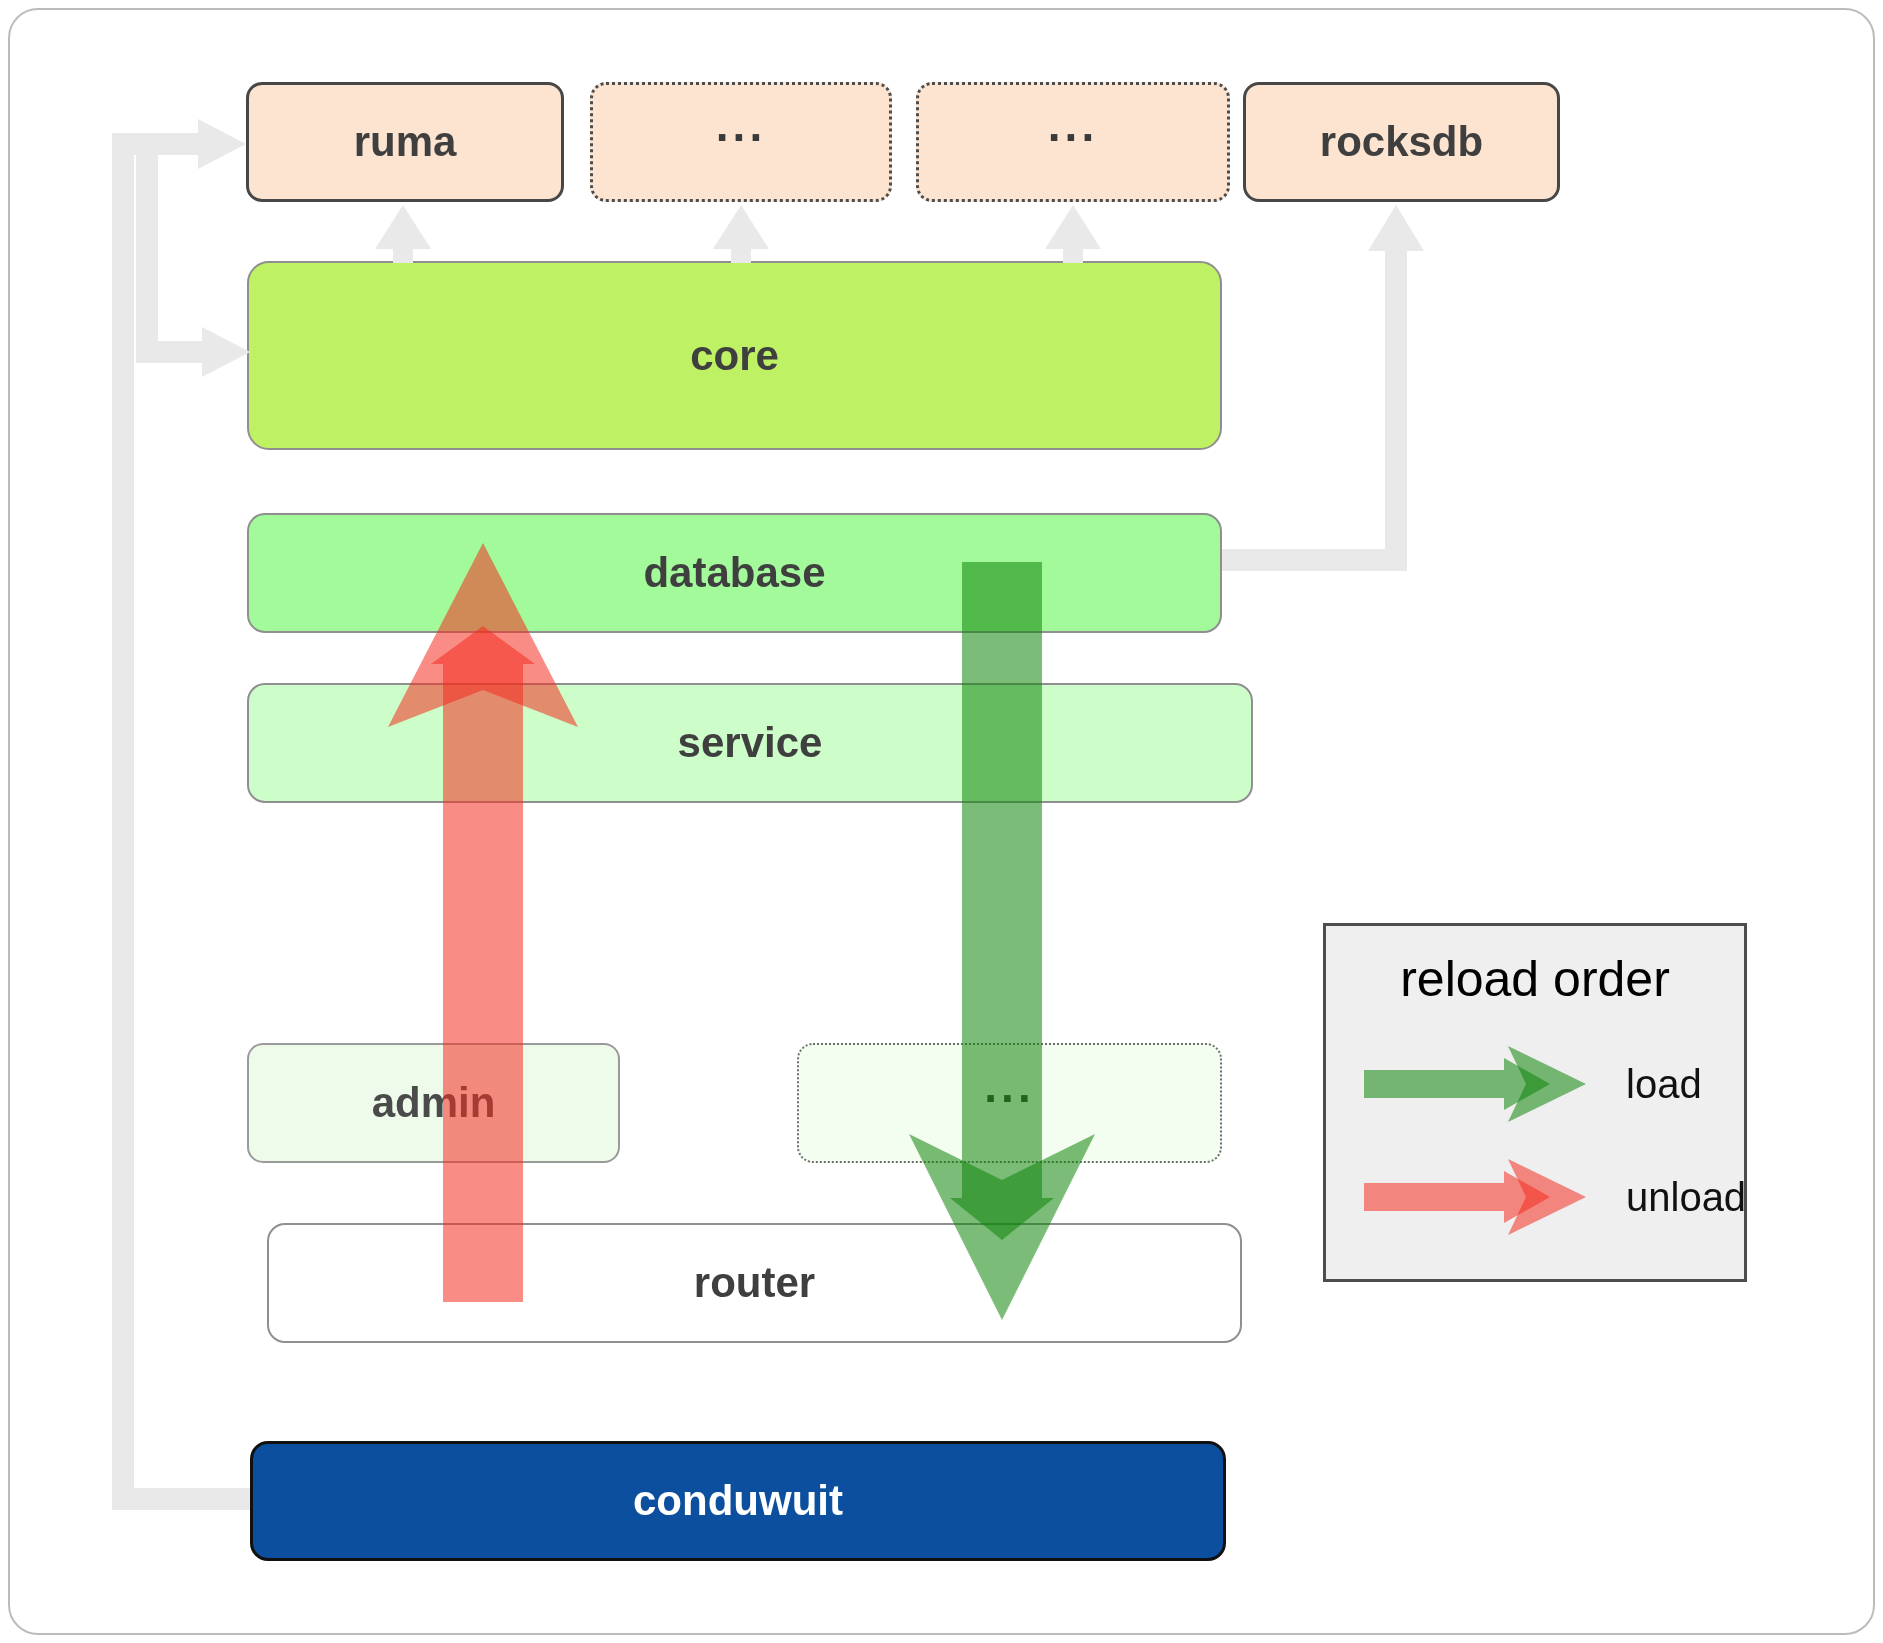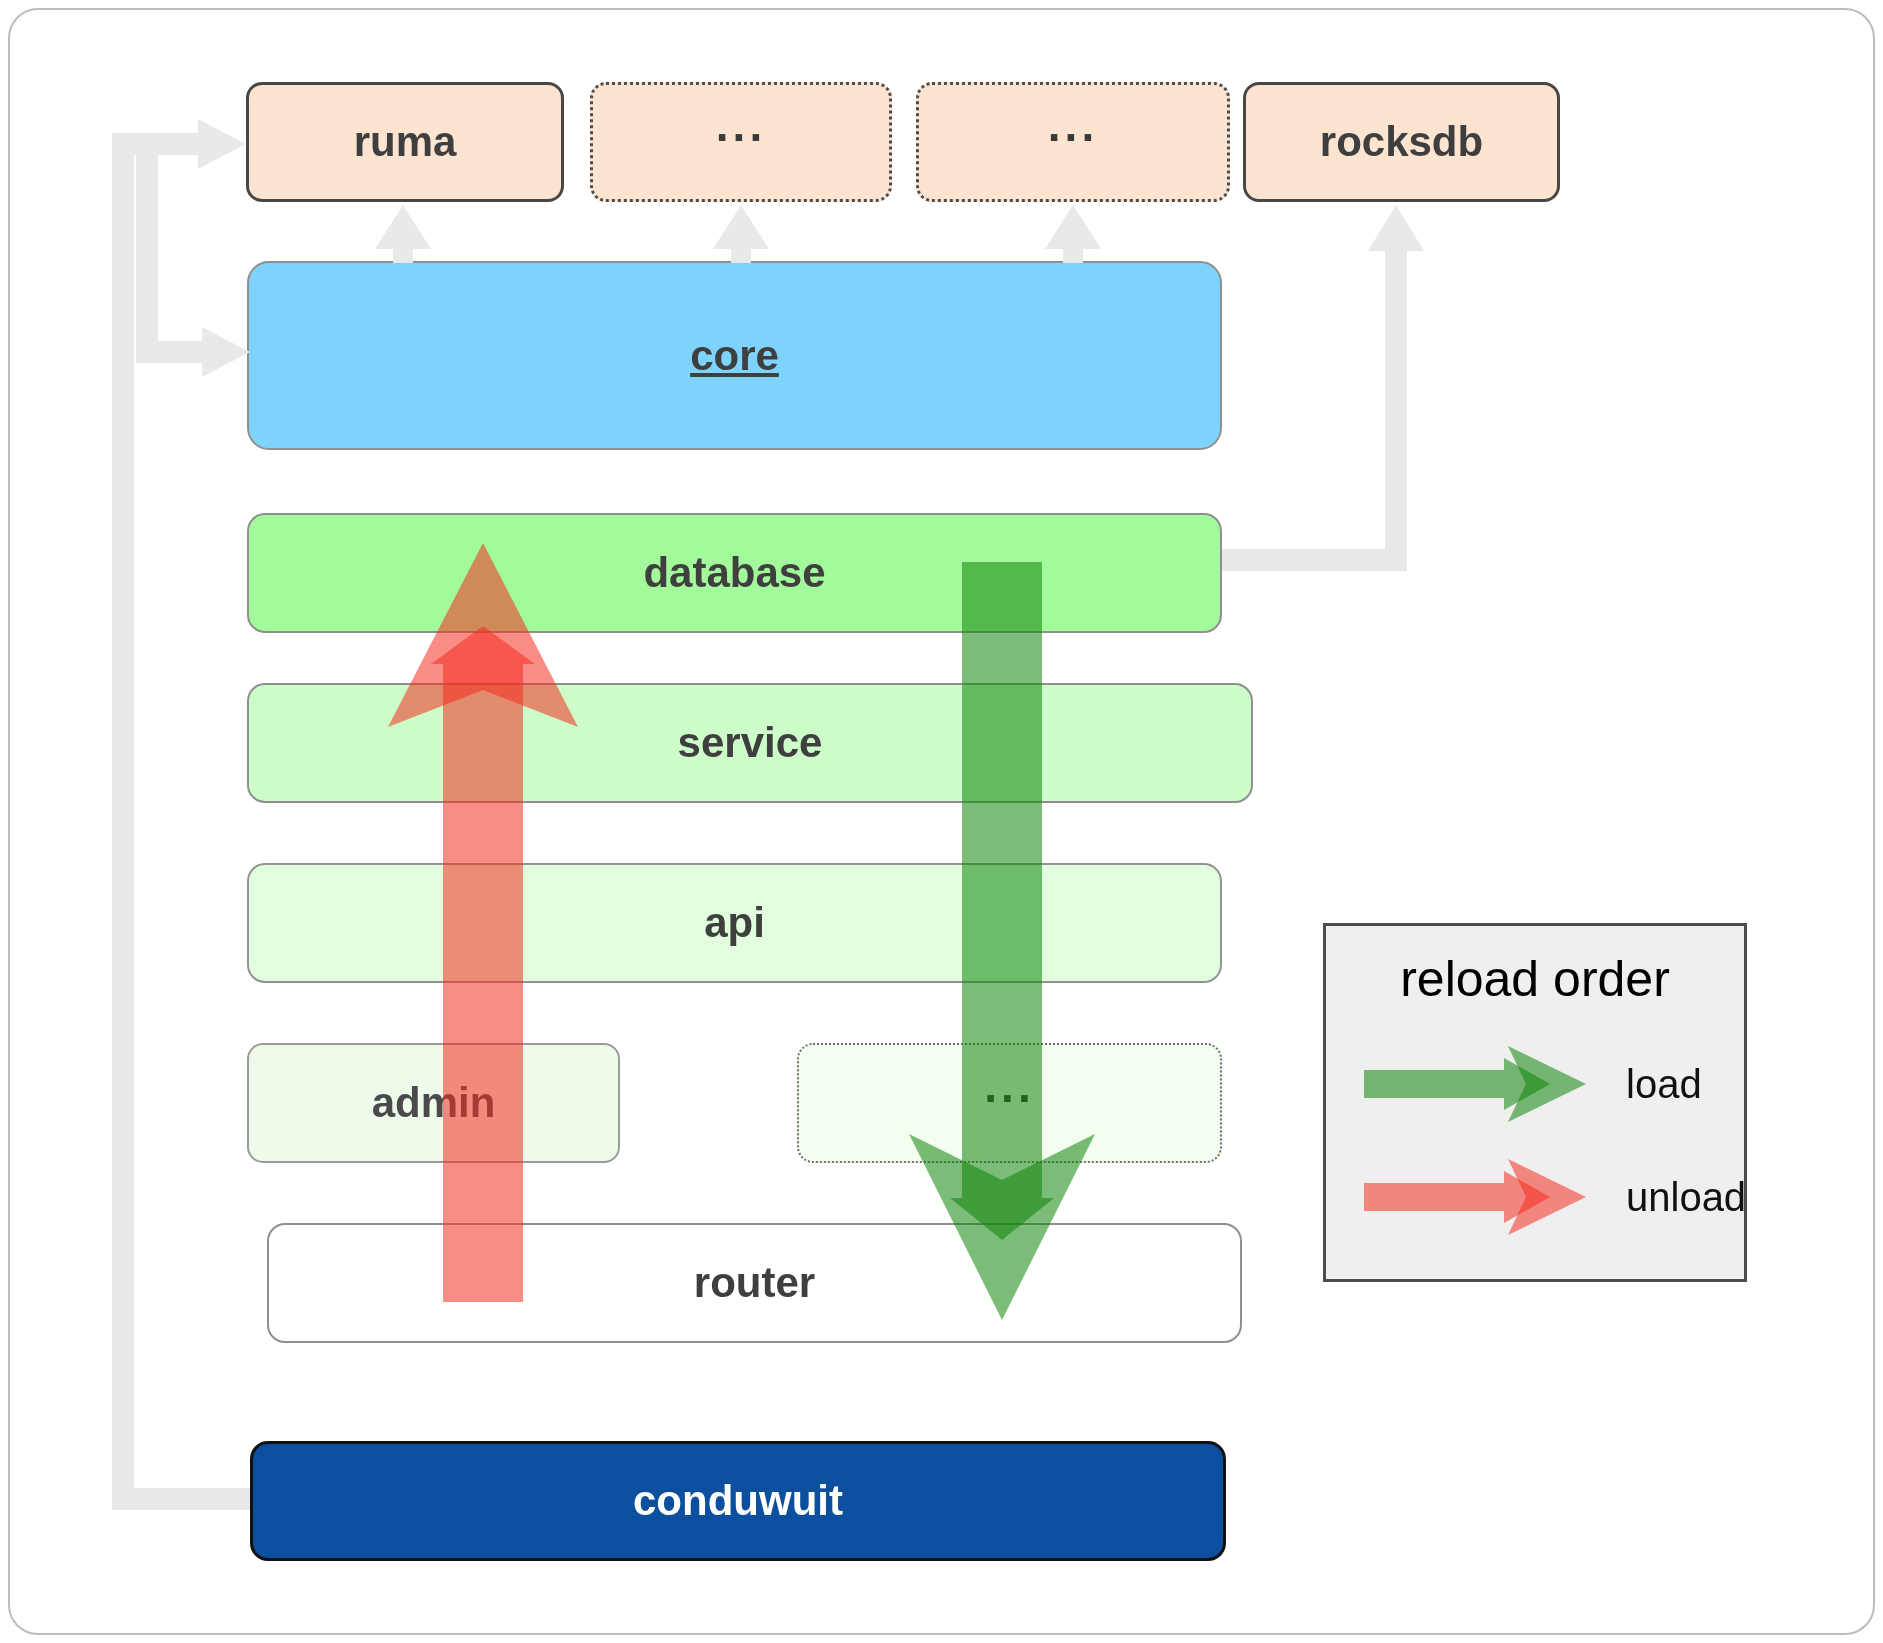--- a/index.html
+++ b/index.html
@@ -21,21 +21,21 @@
     border-radius:18px;z-index:1;text-align:center;
   }
   
   .module{background:#fce4d1;border:3px solid #474747;border-radius:16px;}
   .module.dotted{border:3px dotted #4c4c4c;}
   #node-ruma   {left:246px;top:82px;width:318px;height:120px;}
   #node-dots-a {left:590px;top:82px;width:302px;height:120px;}
   #node-dots-b {left:916px;top:82px;width:314px;height:120px;}
   #node-rocksdb{left:1243px;top:82px;width:317px;height:120px;}
   
-  #node-core    {left:247px;top:261px;width:975px;height:189px;background:#7dd3fc;border:2px solid #8f8f8f;border-radius:22px;text-decoration:underline;}
+  #node-core    {left:247px;top:261px;width:975px;height:189px;background:#bef264;border:2px solid #8f8f8f;border-radius:22px;}
   #node-database{left:247px;top:503px;width:975px;height:120px;background:#a2fa9b;border:2px solid #8f8f8f;margin-top:10px;}
   #node-service {left:247px;top:683px;width:1006px;height:120px;background:#cdfdc9;border:2px solid #8f8f8f;}
   #node-api     {left:247px;top:863px;width:975px;height:120px;background:#e1fede;border:2px solid #939393;}
   #node-admin   {left:247px;top:1043px;width:373px;height:120px;background:#eefbea;border:2px solid #9a9a9a;border-radius:16px;color:#4a4a4a;}
   #node-dots-admin{left:797px;top:1043px;width:425px;height:120px;background:#f3fdf0;border:2px dotted #6e6e6e;border-radius:16px;}
   #node-router  {left:247px;top:1223px;width:975px;height:120px;background:#ffffff;border:2px solid #8f8f8f;margin-left:20px;}
   #node-conduwuit{left:250px;top:1441px;width:976px;height:120px;background:#0b4f9e;border:3px solid #111111;color:#ffffff;}
   .dots{font-size:46px;letter-spacing:4px;padding-bottom:34px;color:#3a3a3a;}
   
   #arrow-overlay{
@@ -67,21 +67,20 @@
   <div id="outer-frame"></div>
 
   <div class="node module" id="node-ruma">ruma</div>
   <div class="node module dotted dots" id="node-dots-a">...</div>
   <div class="node module dotted dots" id="node-dots-b">...</div>
   <div class="node module" id="node-rocksdb">rocksdb</div>
 
   <div class="node" id="node-core">core</div>
   <div class="node" id="node-database">database</div>
   <div class="node" id="node-service">service</div>
-  <div class="node" id="node-api">api</div>
   <div class="node" id="node-admin">admin</div>
   <div class="node dots" id="node-dots-admin">...</div>
   <div class="node" id="node-router">router</div>
   <div class="node" id="node-conduwuit">conduwuit</div>
 
   <svg id="arrow-overlay" viewBox="0 0 1883 1643" xmlns="http://www.w3.org/2000/svg">
 
     <g fill="none" stroke="#e9e9e9" stroke-width="22">
       <path d="M 250 1499 L 123 1499 L 123 144 L 198 144"></path>
       <path d="M 147 150 L 147 352 L 202 352"></path>

